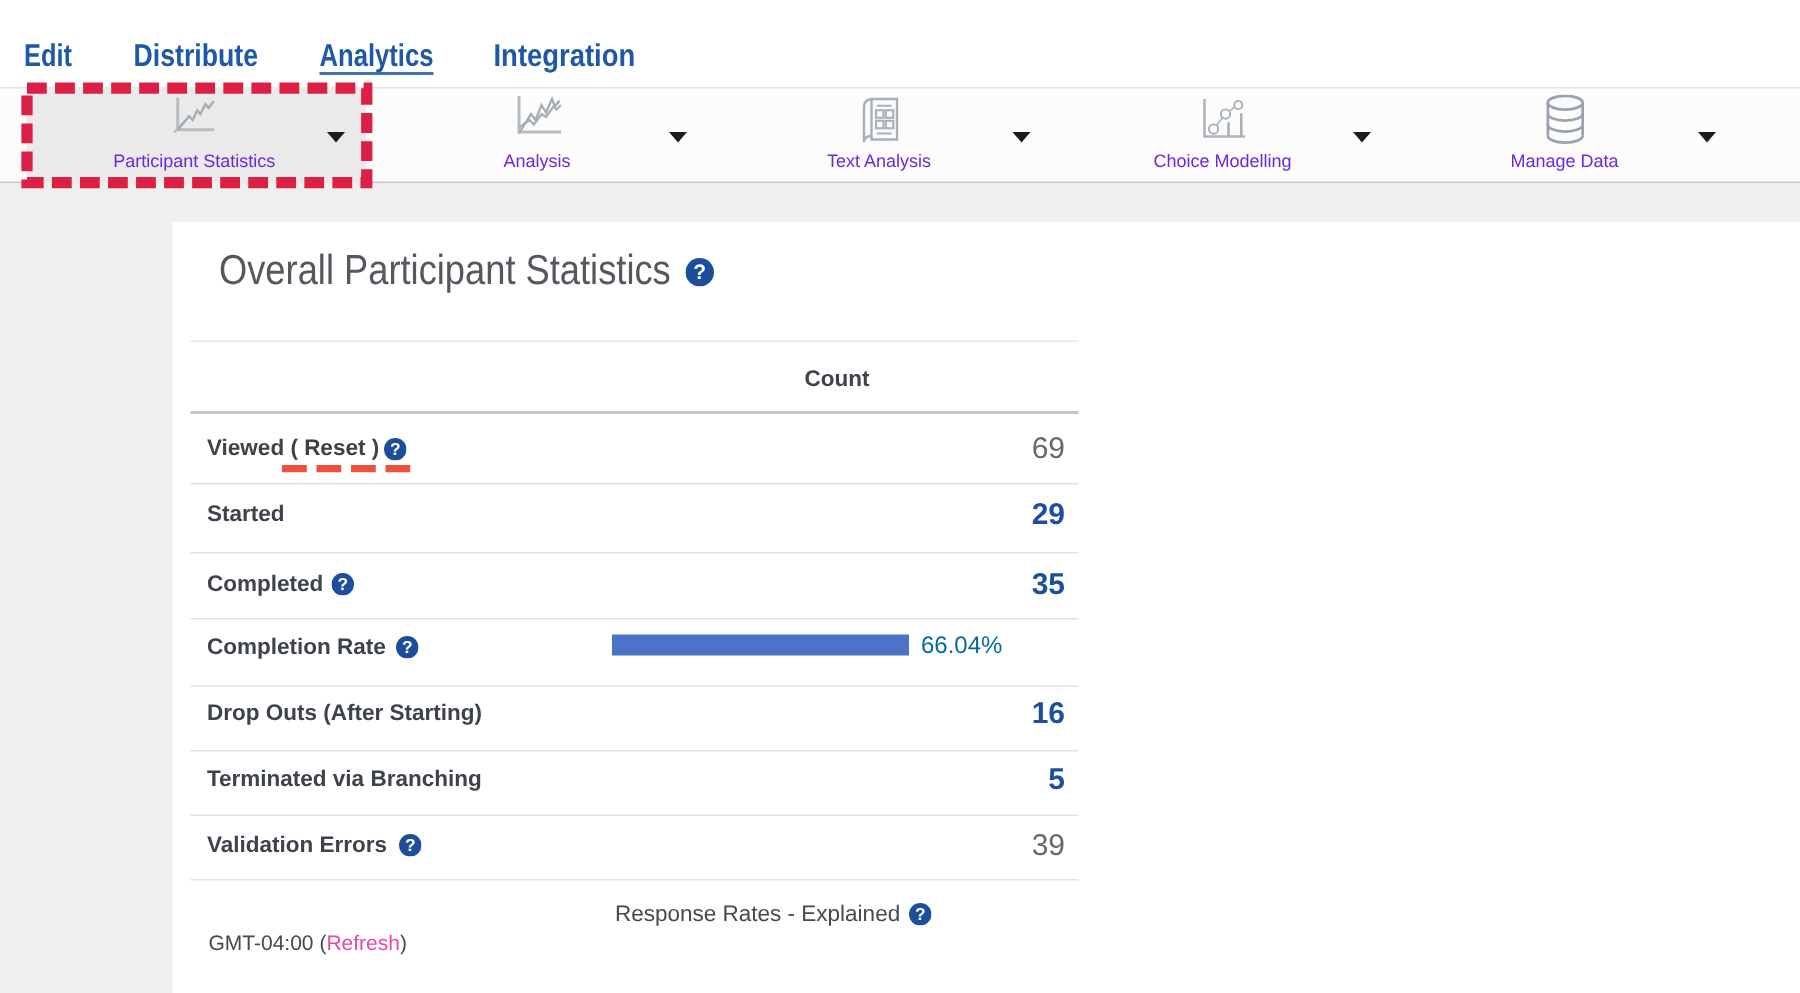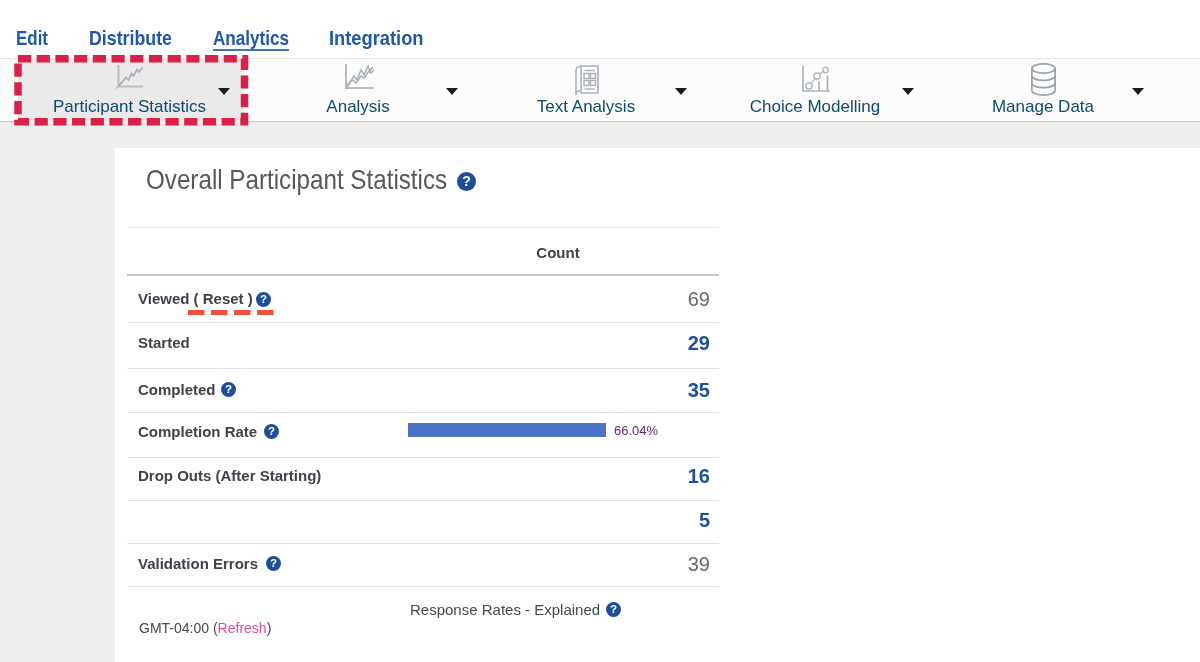--- a/index.html
+++ b/index.html
@@ -1,20 +1,20 @@
 <!DOCTYPE html>
 <html><head>
 <meta charset="utf-8">
 <style>
   html,body{margin:0;padding:0;}
   body{width:1200px;height:662px;font-family:"Liberation Sans",sans-serif;background:#fff;overflow:hidden;}
   #page{position:relative;width:1200px;height:662px;}
   .abs{position:absolute;}
   .nav{position:absolute;top:29.2px;height:19px;line-height:17px;font-size:21px;font-weight:bold;color:#1e58a8;transform-origin:0 0;white-space:nowrap;}
-  .tlabel{position:absolute;top:100px;font-size:17px;line-height:14px;color:#0c4a6e;text-align:left;white-space:nowrap;transform:translateX(-50%);}
+  .tlabel{position:absolute;top:100px;font-size:12px;line-height:14px;color:#6d28d9;text-align:left;white-space:nowrap;transform:translateX(-50%);}
   .caret{position:absolute;width:0;height:0;border-left:6px solid transparent;border-right:6px solid transparent;border-top:7px solid #1c1c1c;top:87.5px;}
   .hr{position:absolute;left:127px;width:592px;background:#e2e2e2;height:1px;}
   .rowlab{position:absolute;left:138px;font-size:15px;line-height:18px;font-weight:bold;color:#3e434b;white-space:nowrap;display:flex;align-items:center;}
   .rowval{position:absolute;font-size:20px;line-height:18px;font-weight:bold;color:#1d4f9e;white-space:nowrap;right:490px;text-align:right;}
   .gval{color:#66696d;font-weight:normal;}
   .blue{color:#404040;}
   .ft{position:absolute;font-size:14px;line-height:19px;color:#45494e;white-space:nowrap;}
 </style>
 </head>
 <body>
@@ -122,25 +122,26 @@
   </div>
   <div class="rowval" style="top:380.5px;">35</div>
 
   <div class="rowlab" style="top:422.5px;">Completion Rate
     <svg style="margin-left:7px;" width="15" height="15" viewBox="0 0 14 14">
         <circle cx="7" cy="7" r="7" fill="#1d4e9c"></circle>
         <text x="7" y="10.6" text-anchor="middle" font-size="10.8" font-weight="bold" fill="#fff" font-family="Liberation Sans">?</text>
       </svg>
   </div>
   <div class="abs" style="left:408px;top:422.5px;width:198px;height:14.5px;background:#4d73c8;"></div>
-  <div class="abs" style="left:614px;top:423px;font-size:13px;line-height:15px;color:#701a75;">66.04%</div>
+  <div class="abs" style="left:614px;top:423px;font-size:16px;line-height:15px;color:#0369a1;">66.04%</div>
 
   <div class="rowlab" style="top:467px;">Drop Outs (After Starting)</div>
   <div class="rowval" style="top:467px;">16</div>
 
+  <div class="rowlab" style="top:510.5px;">Terminated via Branching</div>
   <div class="rowval" style="top:510.5px;">5</div>
 
   <div class="rowlab" style="top:554.5px;">Validation Errors
     <svg style="margin-left:8px;" width="15" height="15" viewBox="0 0 14 14">
         <circle cx="7" cy="7" r="7" fill="#1d4e9c"></circle>
         <text x="7" y="10.6" text-anchor="middle" font-size="10.8" font-weight="bold" fill="#fff" font-family="Liberation Sans">?</text>
       </svg>
   </div>
   <div class="rowval gval" style="top:554.5px;">39</div>
 

